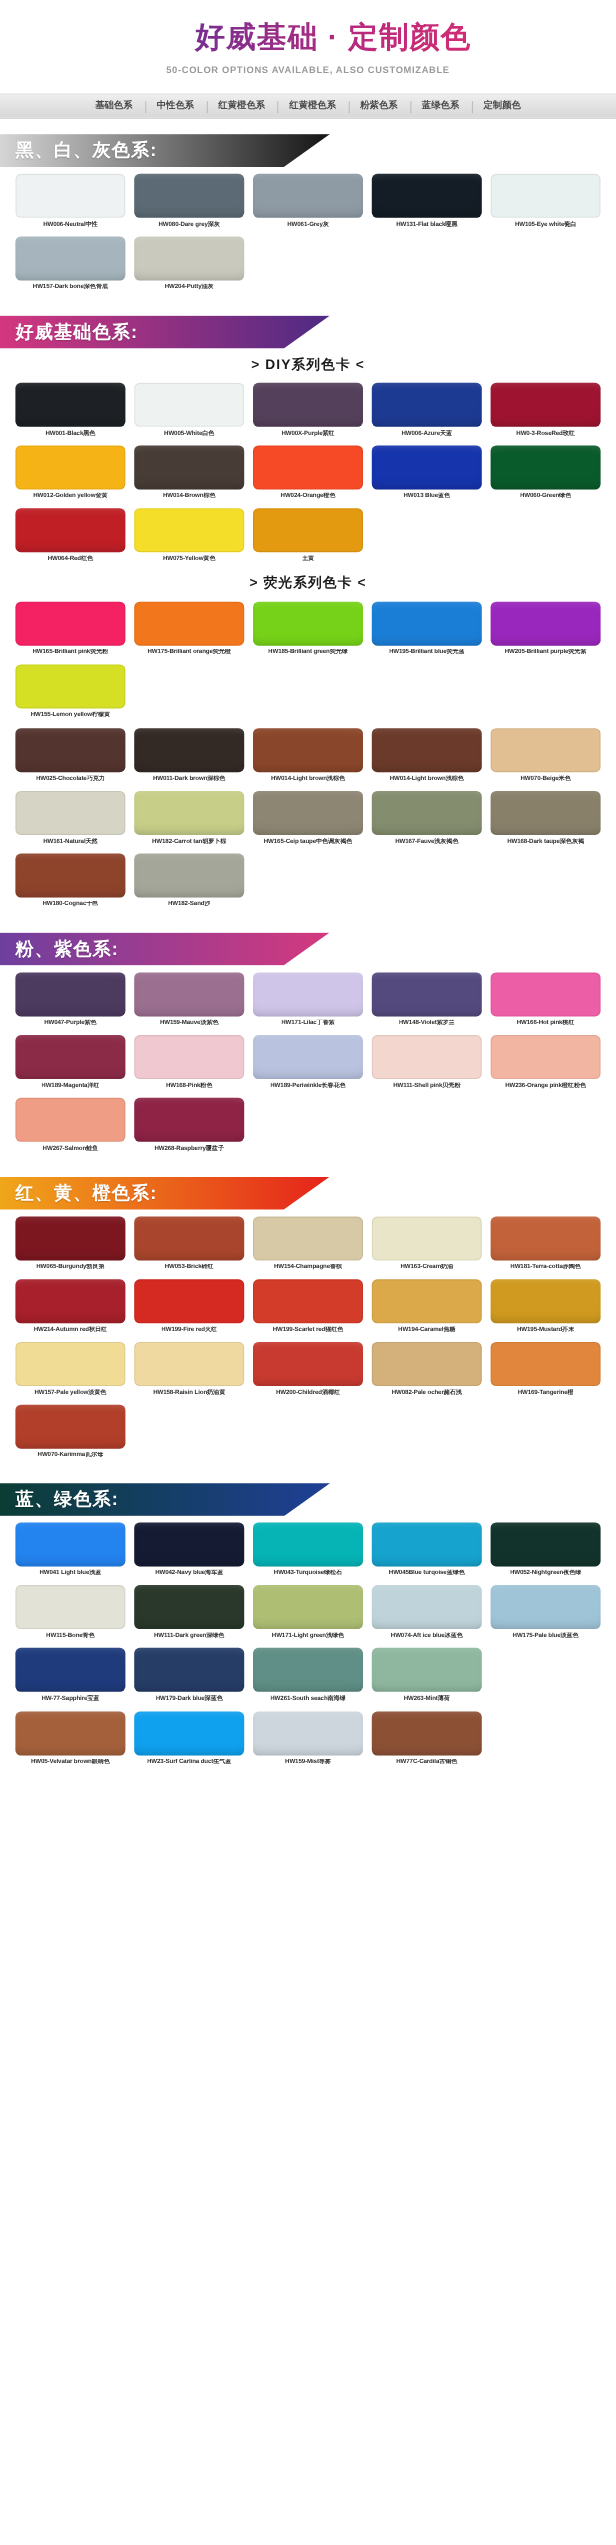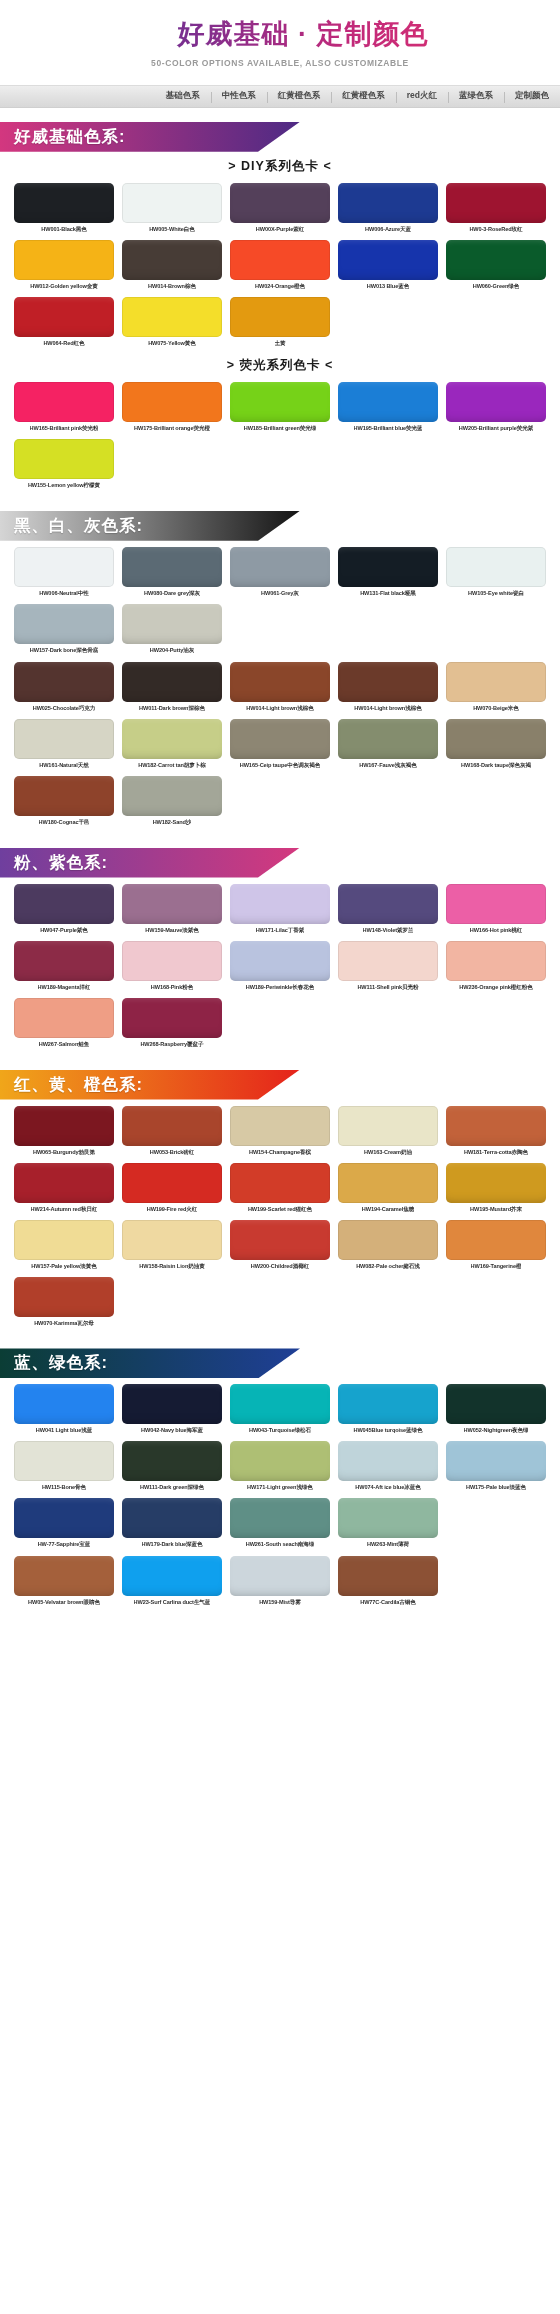--- a/index.html
+++ b/index.html
@@ -36,21 +36,21 @@
 
   
   .navbar {
     margin-top:9px;
     height:23px;
     background:linear-gradient(180deg,#eeeeee 0%,#e2e2e2 50%,#d8d8d8 100%);
     border-top:1px solid #dcdcdc;
     border-bottom:1px solid #cfcfcf;
     display:flex;
     align-items:center;
-    justify-content:flex-end;
+    justify-content:center;
   }
   .nav-item {
     font-size:8.5px;
     font-weight:bold;
     color:#4a4a4a;
     padding:0 11px;
     white-space:nowrap;
     cursor:pointer;
     position:relative;
   }
@@ -146,28 +146,64 @@
   <div class="hero">
     <div class="hero-title">好威基础 · 定制颜色</div>
     <div class="hero-sub">50-COLOR OPTIONS AVAILABLE, ALSO CUSTOMIZABLE</div>
   </div>
 
   <div class="navbar" id="navbar">
       <div class="nav-item">基础色系</div>
       <div class="nav-item">中性色系</div>
       <div class="nav-item">红黄橙色系</div>
       <div class="nav-item">红黄橙色系</div>
-      <div class="nav-item">red火红</div>
+      <div class="nav-item">粉紫色系</div>
       <div class="nav-item">蓝绿色系</div>
       <div class="nav-item">定制颜色</div>
     </div>
 
   <div id="sections">
       <div class="section">
         <div class="sec-head">
+          <div class="ribbon" style="background: linear-gradient(90deg, rgb(213, 213, 213) 0%, rgb(20, 20, 20) 100%);"></div>
+          <div class="label">黑、白、灰色系:</div>
+        </div>
+        <div class="grid">
+          <div class="cell">
+            <div class="chip bordered" style="background: rgb(238, 242, 243);"></div>
+            <div class="cap">HW006-Neutral中性</div>
+          </div>
+          <div class="cell">
+            <div class="chip" style="background: rgb(91, 106, 116);"></div>
+            <div class="cap">HW080-Dare grey深灰</div>
+          </div>
+          <div class="cell">
+            <div class="chip" style="background: rgb(142, 154, 164);"></div>
+            <div class="cap">HW061-Grey灰</div>
+          </div>
+          <div class="cell">
+            <div class="chip" style="background: rgb(20, 29, 37);"></div>
+            <div class="cap">HW131-Flat black哑黑</div>
+          </div>
+          <div class="cell">
+            <div class="chip bordered" style="background: rgb(233, 241, 240);"></div>
+            <div class="cap">HW105-Eye white瓷白</div>
+          </div>
+          <div class="cell">
+            <div class="chip" style="background: rgb(166, 181, 189);"></div>
+            <div class="cap">HW157-Dark bone深色骨底</div>
+          </div>
+          <div class="cell">
+            <div class="chip" style="background: rgb(201, 201, 189);"></div>
+            <div class="cap">HW204-Putty油灰</div>
+          </div>
+        </div>
+      </div>
+      <div class="section">
+        <div class="sec-head">
           <div class="ribbon" style="background: linear-gradient(90deg, rgb(211, 55, 127) 0%, rgb(78, 42, 132) 100%);"></div>
           <div class="label">好威基础色系:</div>
         </div>
         <div class="sub-head">&gt; DIY系列色卡 &lt;</div>
         <div class="grid">
           <div class="cell">
             <div class="chip" style="background: rgb(29, 32, 36);"></div>
             <div class="cap">HW001-Black黑色</div>
           </div>
           <div class="cell">
@@ -237,56 +273,20 @@
             <div class="chip" style="background: rgb(27, 126, 214);"></div>
             <div class="cap">HW195-Brilliant blue荧光蓝</div>
           </div>
           <div class="cell">
             <div class="chip" style="background: rgb(154, 39, 189);"></div>
             <div class="cap">HW205-Brilliant purple荧光紫</div>
           </div>
           <div class="cell">
             <div class="chip bordered" style="background: rgb(213, 224, 36);"></div>
             <div class="cap">HW155-Lemon yellow柠檬黄</div>
-          </div>
-        </div>
-      </div>
-      <div class="section">
-        <div class="sec-head">
-          <div class="ribbon" style="background: linear-gradient(90deg, rgb(213, 213, 213) 0%, rgb(20, 20, 20) 100%);"></div>
-          <div class="label">黑、白、灰色系:</div>
-        </div>
-        <div class="grid">
-          <div class="cell">
-            <div class="chip bordered" style="background: rgb(238, 242, 243);"></div>
-            <div class="cap">HW006-Neutral中性</div>
-          </div>
-          <div class="cell">
-            <div class="chip" style="background: rgb(91, 106, 116);"></div>
-            <div class="cap">HW080-Dare grey深灰</div>
-          </div>
-          <div class="cell">
-            <div class="chip" style="background: rgb(142, 154, 164);"></div>
-            <div class="cap">HW061-Grey灰</div>
-          </div>
-          <div class="cell">
-            <div class="chip" style="background: rgb(20, 29, 37);"></div>
-            <div class="cap">HW131-Flat black哑黑</div>
-          </div>
-          <div class="cell">
-            <div class="chip bordered" style="background: rgb(233, 241, 240);"></div>
-            <div class="cap">HW105-Eye white瓷白</div>
-          </div>
-          <div class="cell">
-            <div class="chip" style="background: rgb(166, 181, 189);"></div>
-            <div class="cap">HW157-Dark bone深色骨底</div>
-          </div>
-          <div class="cell">
-            <div class="chip" style="background: rgb(201, 201, 189);"></div>
-            <div class="cap">HW204-Putty油灰</div>
           </div>
         </div>
       </div>
       <div class="section">
         <div class="grid">
           <div class="cell">
             <div class="chip" style="background: rgb(84, 52, 47);"></div>
             <div class="cap">HW025-Chocolate巧克力</div>
           </div>
           <div class="cell">

